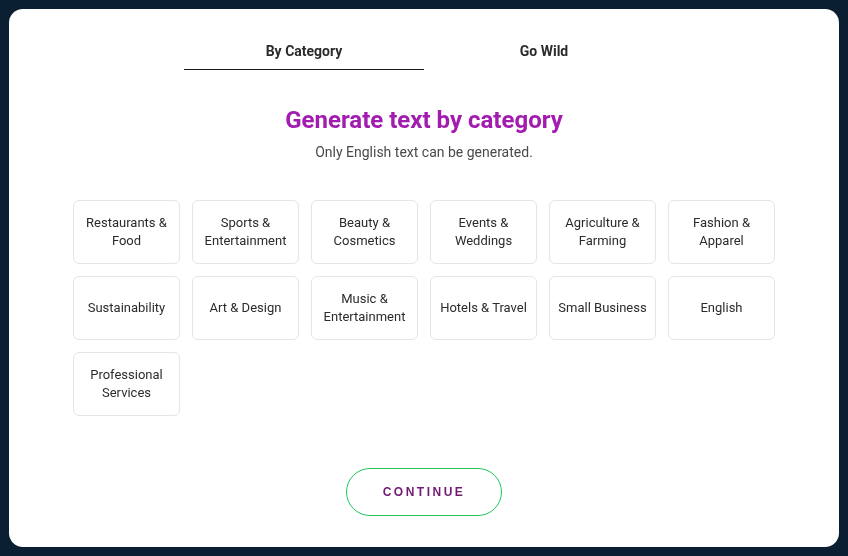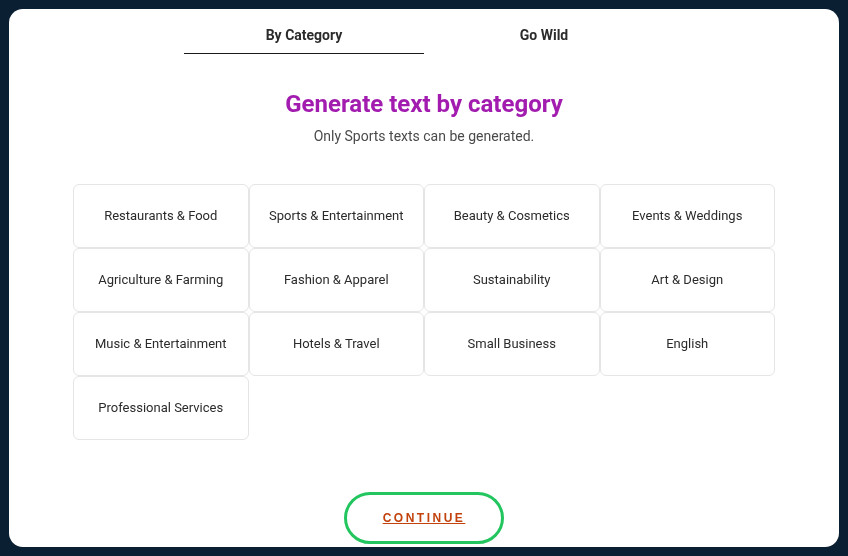--- a/index.html
+++ b/index.html
@@ -12,21 +12,21 @@
       background: #0b1f33;
       width: 848px;
       height: 556px;
       padding: 9px;
     }
     .card {
       background: #ffffff;
       border-radius: 14px;
       width: 100%;
       height: 100%;
-      padding: 8px 28px;
+      padding: 24px 28px;
       display: flex;
       flex-direction: column;
     }
     .tabs {
       display: flex;
       justify-content: center;
       margin-bottom: 36px;
     }
     .tab {
       width: 240px;
@@ -50,22 +50,22 @@
       font-weight: 700;
       color: #a21caf;
       margin-bottom: 10px;
     }
     .subtitle {
       font-size: 14px;
       color: #4a4a4a;
     }
     .grid {
       display: grid;
-      grid-template-columns: repeat(4, 1fr);
-      gap: 0;
+      grid-template-columns: repeat(6, 1fr);
+      gap: 12px;
       padding: 0 36px;
       margin-bottom: 52px;
     }
     .chip {
       border: 1px solid #e5e5e5;
       border-radius: 6px;
       padding: 12px 8px;
       min-height: 64px;
       display: flex;
       align-items: center;
@@ -74,45 +74,44 @@
       font-size: 13px;
       color: #2b2b2b;
       cursor: pointer;
       line-height: 1.4;
     }
     .footer {
       display: flex;
       justify-content: center;
     }
     .continue-btn {
-      border: 3px solid #22c55e;
+      border: 1px solid #22c55e;
       background: #ffffff;
       border-radius: 26px;
       padding: 16px 36px;
       font-size: 12px;
       font-weight: 600;
       letter-spacing: 2.5px;
-      color: #c2410c;
+      color: #701a75;
       cursor: pointer;
-      text-decoration: underline;
     }
   </style>
 </head>
 <body>
 
 <div class="card">
 
   <div class="tabs">
     <div class="tab active">By Category</div>
     <div class="tab">Go Wild</div>
   </div>
 
   <div class="header">
     <div class="title">Generate text by category</div>
-    <div class="subtitle">Only Sports texts can be generated.</div>
+    <div class="subtitle">Only English text can be generated.</div>
   </div>
 
   <div class="grid">
     <div class="chip">Restaurants &amp; Food</div>
     <div class="chip">Sports &amp; Entertainment</div>
     <div class="chip">Beauty &amp; Cosmetics</div>
     <div class="chip">Events &amp; Weddings</div>
     <div class="chip">Agriculture &amp; Farming</div>
     <div class="chip">Fashion &amp; Apparel</div>
     <div class="chip">Sustainability</div>

